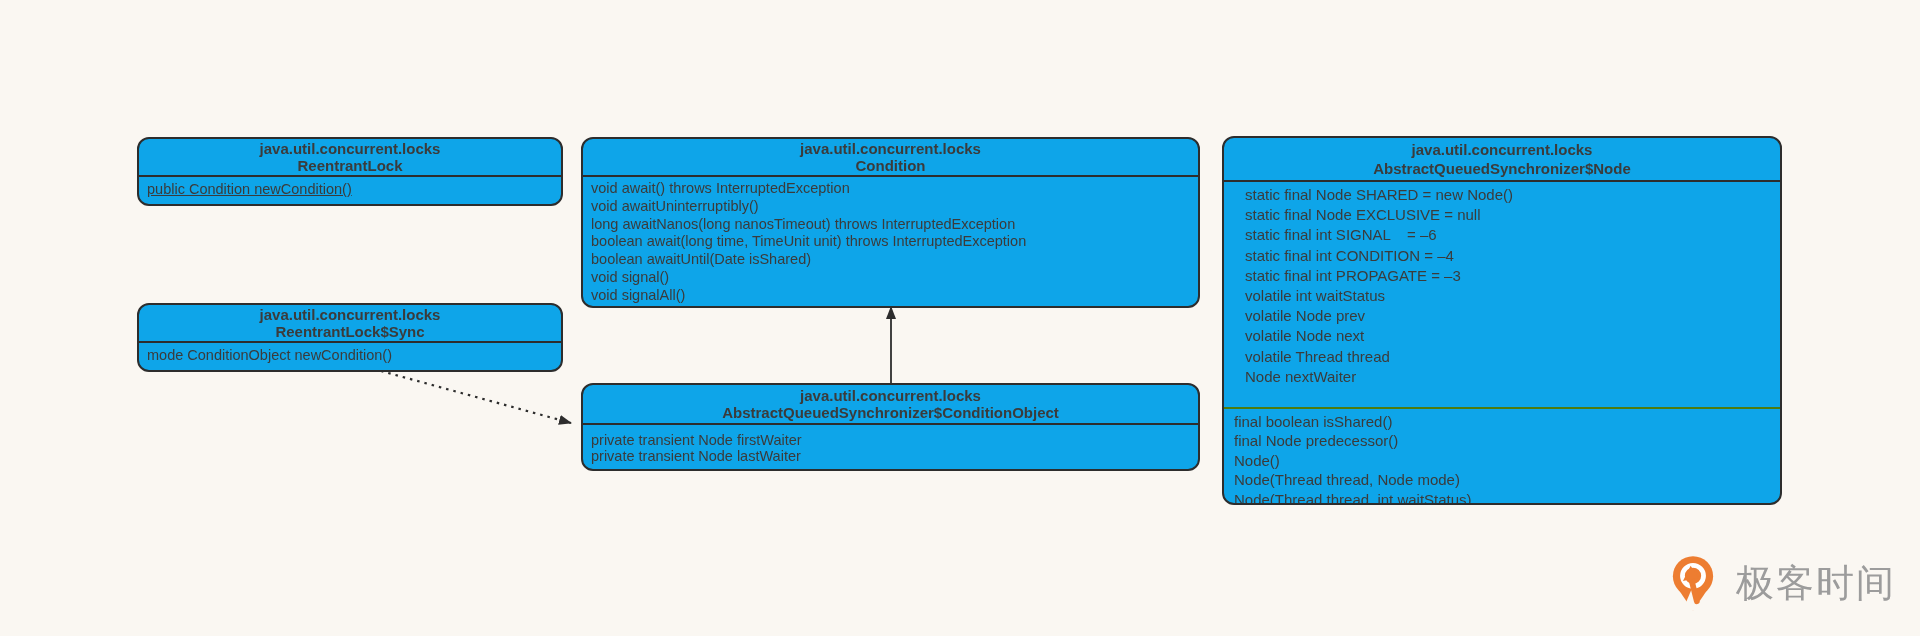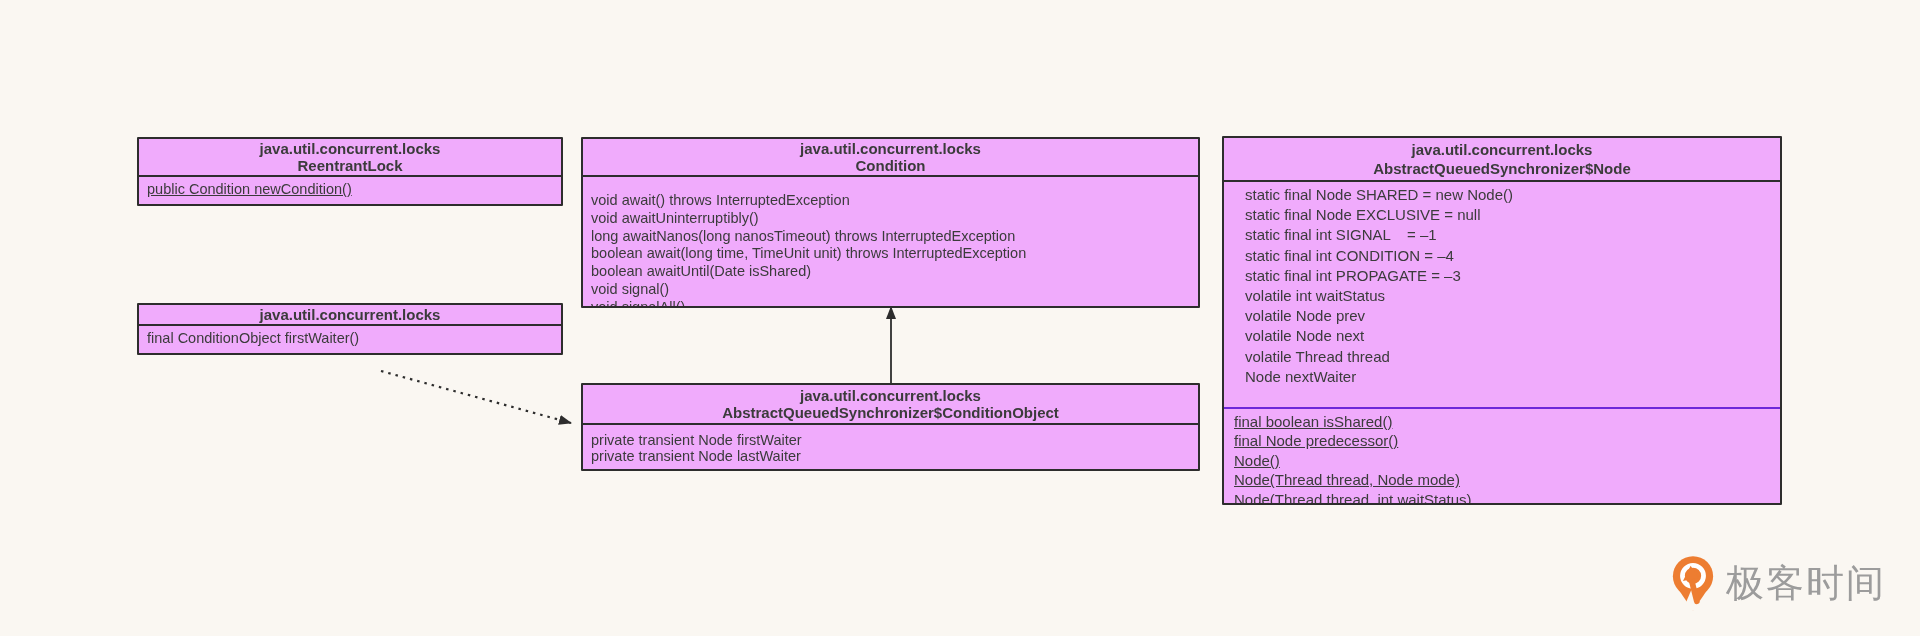--- a/index.html
+++ b/index.html
@@ -9,69 +9,69 @@
     font-family:"Liberation Sans","DejaVu Sans",sans-serif;
     color:#3B3B3B;
     overflow:hidden;
     position:relative;
   }
   .canvas{position:absolute;inset:0;width:1920px;height:636px;}
 
   
   .uml-box{
     position:absolute;
-    background:#f0abfc;
+    background:#0ea5e9;
     border:2px solid #2D2D2D;
-    border-radius:1px;
+    border-radius:12px;
     box-sizing:border-box;
   }
   .uml-header{
     text-align:center;
     font-weight:bold;
     font-size:15px;
     line-height:17px;
     padding:1px 4px;
     border-bottom:2px solid #2D2D2D;
   }
   .uml-section{
     padding:2px 0 2px 8px;
     font-size:14.5px;
     box-sizing:border-box;
     overflow:hidden;
   }
-  .uml-section + .uml-section{border-top:2px solid #6d28d9;text-decoration:underline;}
+  .uml-section + .uml-section{border-top:2px solid #4d7c0f;}
   .member-line{white-space:pre;}
 
   
   .box-reentrantlock{left:137px;top:137px;width:426px;}
   .box-reentrantlock .sec-0{height:27px;line-height:21px;text-decoration:underline;}
 
   .box-condition{left:581px;top:137px;width:619px;}
-  .box-condition .sec-0{height:129px;line-height:17.8px;padding-top:15px;}
+  .box-condition .sec-0{height:129px;line-height:17.8px;padding-top:3px;}
 
   .box-sync{left:137px;top:303px;width:426px;}
   .box-sync .sec-0{height:27px;line-height:21px;}
 
   .box-conditionobject{left:581px;top:383px;width:619px;}
   .box-conditionobject .uml-header{line-height:17px;padding:2px 4px;}
   .box-conditionobject .sec-0{height:44px;line-height:15.8px;padding-top:8px;}
 
   .box-node{left:1222px;top:136px;width:560px;}
   .box-node .uml-header{line-height:19px;padding:2px 4px;}
   .box-node .uml-section{font-size:15px;padding-left:10px;}
   .box-node .sec-0{height:225px;line-height:20.2px;padding-top:3px;margin-left:11px;}
   .box-node .sec-1{height:96px;line-height:19.4px;padding-top:3px;}
 
   
   svg.arrows{position:absolute;left:0;top:0;pointer-events:none;}
 
   
   .logo{
     position:absolute;left:1670px;top:554px;
-    display:flex;align-items:flex-start;gap:10px;
+    display:flex;align-items:flex-start;gap:20px;
   }
   .logo-icon{width:46px;height:58px;}
   .logo-text{
     font-size:38px;
     color:#9C9C9C;
     letter-spacing:2px;
     line-height:58px;
     font-weight:500;
   }
 </style>
@@ -112,23 +112,24 @@
         <div class="member-line">boolean await(long time, TimeUnit unit) throws InterruptedException</div>
         <div class="member-line">boolean awaitUntil(Date isShared)</div>
         <div class="member-line">void signal()</div>
         <div class="member-line">void signalAll()</div>
       </div>
   </div>
 
   <div class="uml-box box-sync">
     <div class="uml-header">
       <div>java.util.concurrent.locks</div>
+      <div>ReentrantLock$Sync</div>
     </div>
     <div class="uml-section sec-0">
-        <div class="member-line">final ConditionObject firstWaiter()</div>
+        <div class="member-line">mode ConditionObject newCondition()</div>
       </div>
   </div>
 
   <div class="uml-box box-conditionobject">
     <div class="uml-header">
       <div>java.util.concurrent.locks</div>
       <div>AbstractQueuedSynchronizer$ConditionObject</div>
     </div>
     <div class="uml-section sec-0">
         <div class="member-line">private transient Node firstWaiter</div>
@@ -137,21 +138,21 @@
   </div>
 
   <div class="uml-box box-node">
     <div class="uml-header">
       <div>java.util.concurrent.locks</div>
       <div>AbstractQueuedSynchronizer$Node</div>
     </div>
     <div class="uml-section sec-0">
         <div class="member-line">static final Node SHARED = new Node()</div>
         <div class="member-line">static final Node EXCLUSIVE = null</div>
-        <div class="member-line">static final int SIGNAL    = –1</div>
+        <div class="member-line">static final int SIGNAL    = –6</div>
         <div class="member-line">static final int CONDITION = –4</div>
         <div class="member-line">static final int PROPAGATE = –3</div>
         <div class="member-line">volatile int waitStatus</div>
         <div class="member-line">volatile Node prev</div>
         <div class="member-line">volatile Node next</div>
         <div class="member-line">volatile Thread thread</div>
         <div class="member-line">Node nextWaiter</div>
       </div>
     <div class="uml-section sec-1">
         <div class="member-line">final boolean isShared()</div>

